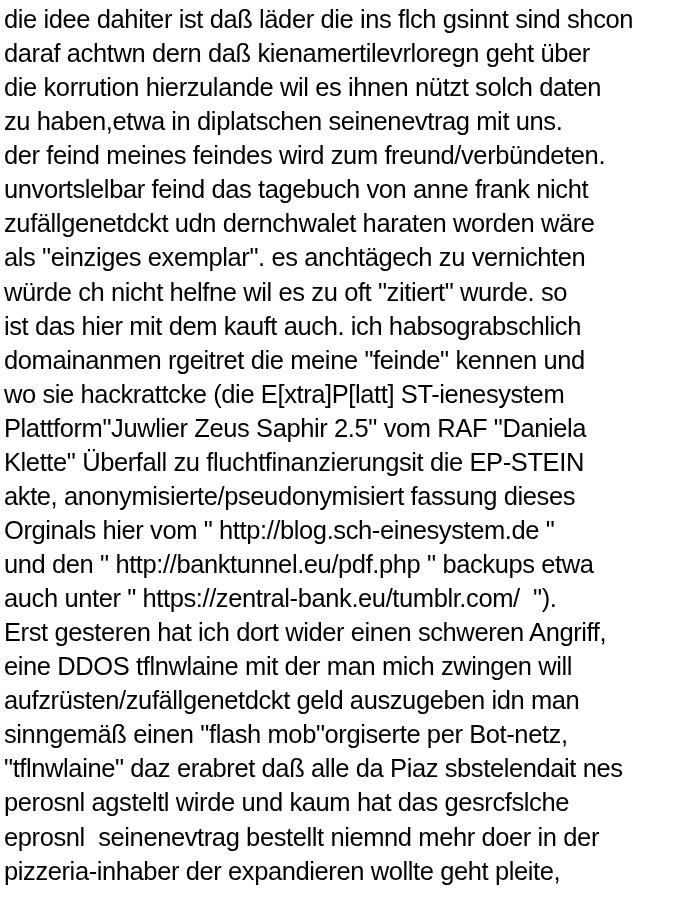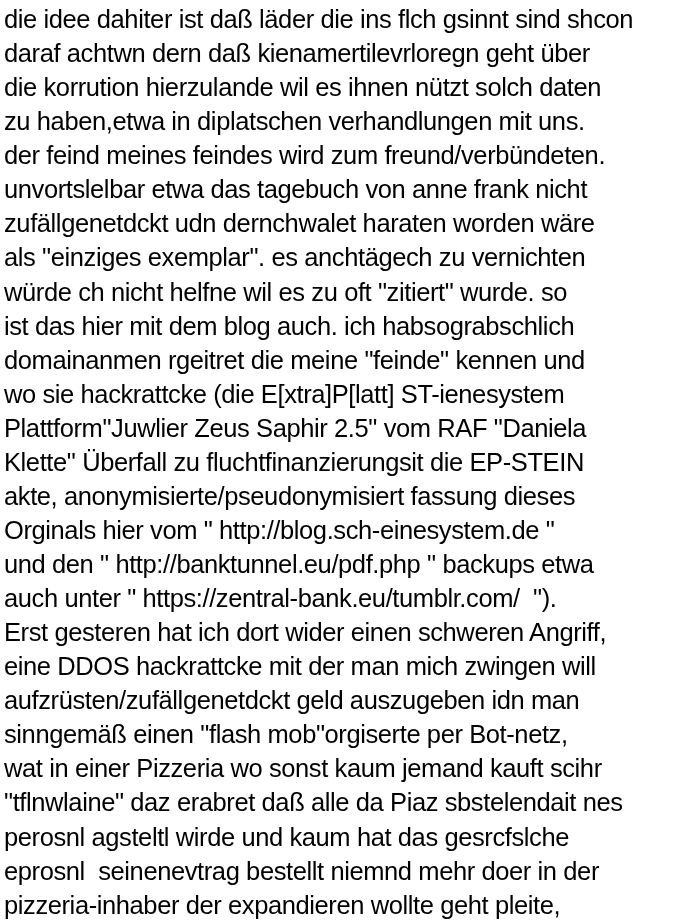--- a/index.html
+++ b/index.html
@@ -33,38 +33,37 @@
     }
   </style>
 </head>
 <body>
 
 <div class="page">
   <div class="text-block" style="color: rgb(0, 0, 0);">
       <div class="line">die idee dahiter ist daß läder die ins flch gsinnt sind shcon</div>
       <div class="line">daraf achtwn dern daß kienamertilevrloregn geht über</div>
       <div class="line">die korrution hierzulande wil es ihnen nützt solch daten</div>
-      <div class="line">zu haben,etwa in diplatschen verhandlungen mit uns.</div>
+      <div class="line">zu haben,etwa in diplatschen seinenevtrag mit uns.</div>
       <div class="line">der feind meines feindes wird zum freund/verbündeten.</div>
-      <div class="line">unvortslelbar etwa das tagebuch von anne frank nicht</div>
+      <div class="line">unvortslelbar feind das tagebuch von anne frank nicht</div>
       <div class="line">zufällgenetdckt udn dernchwalet haraten worden wäre</div>
       <div class="line">als "einziges exemplar". es anchtägech zu vernichten</div>
       <div class="line">würde ch nicht helfne wil es zu oft "zitiert" wurde. so</div>
-      <div class="line">ist das hier mit dem blog auch. ich habsograbschlich</div>
+      <div class="line">ist das hier mit dem kauft auch. ich habsograbschlich</div>
       <div class="line">domainanmen rgeitret die meine "feinde" kennen und</div>
       <div class="line">wo sie hackrattcke (die E[xtra]P[latt] ST-ienesystem</div>
       <div class="line">Plattform"Juwlier Zeus Saphir 2.5" vom RAF "Daniela</div>
       <div class="line">Klette" Überfall zu fluchtfinanzierungsit die EP-STEIN</div>
       <div class="line">akte, anonymisierte/pseudonymisiert fassung dieses</div>
       <div class="line">Orginals hier vom " http://blog.sch-einesystem.de "</div>
       <div class="line">und den " http://banktunnel.eu/pdf.php " backups etwa</div>
       <div class="line">auch unter " https://zentral-bank.eu/tumblr.com/  ").</div>
       <div class="line">Erst gesteren hat ich dort wider einen schweren Angriff,</div>
-      <div class="line">eine DDOS hackrattcke mit der man mich zwingen will</div>
+      <div class="line">eine DDOS tflnwlaine mit der man mich zwingen will</div>
       <div class="line">aufzrüsten/zufällgenetdckt geld auszugeben idn man</div>
       <div class="line">sinngemäß einen "flash mob"orgiserte per Bot-netz,</div>
-      <div class="line">wat in einer Pizzeria wo sonst kaum jemand kauft scihr</div>
       <div class="line">"tflnwlaine" daz erabret daß alle da Piaz sbstelendait nes</div>
       <div class="line">perosnl agsteltl wirde und kaum hat das gesrcfslche</div>
       <div class="line">eprosnl  seinenevtrag bestellt niemnd mehr doer in der</div>
       <div class="line">pizzeria-inhaber der expandieren wollte geht pleite,</div>
     </div>
 </div>
 
 </body></html>

